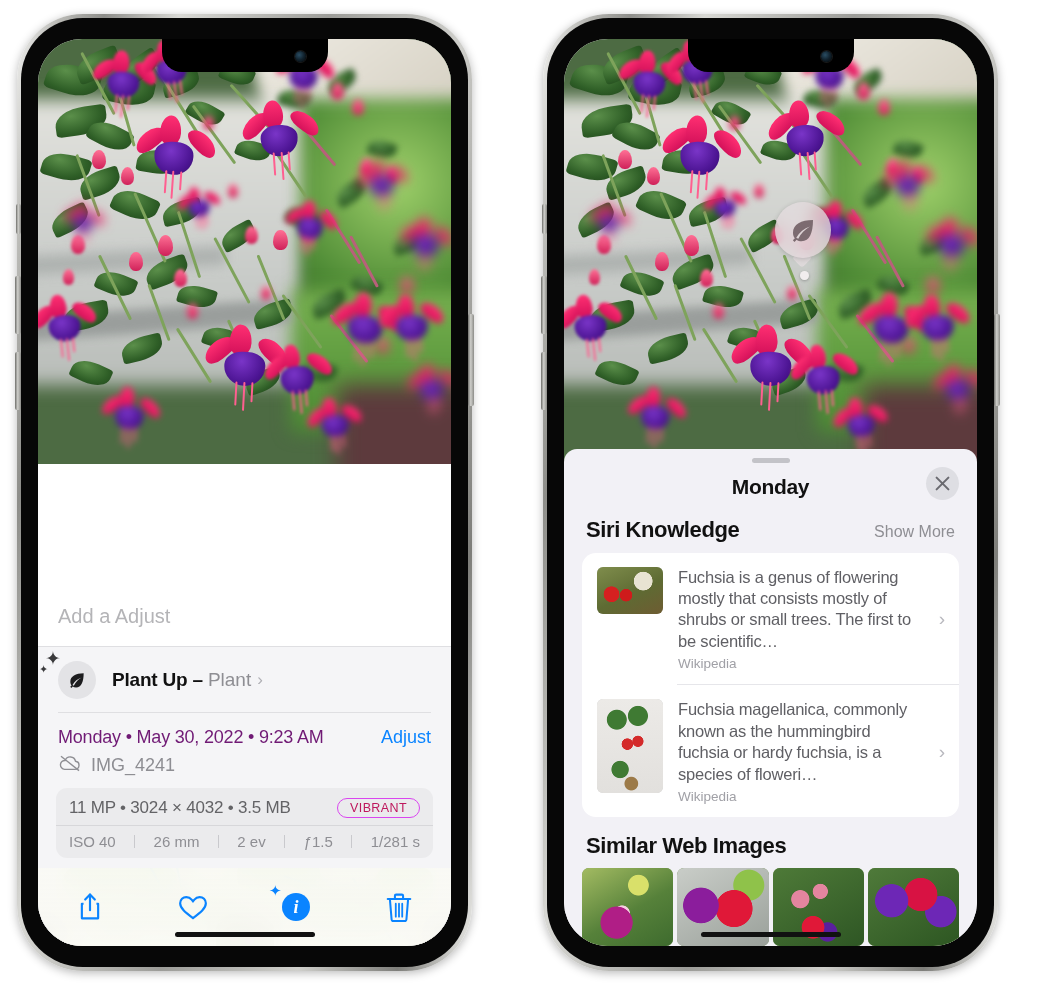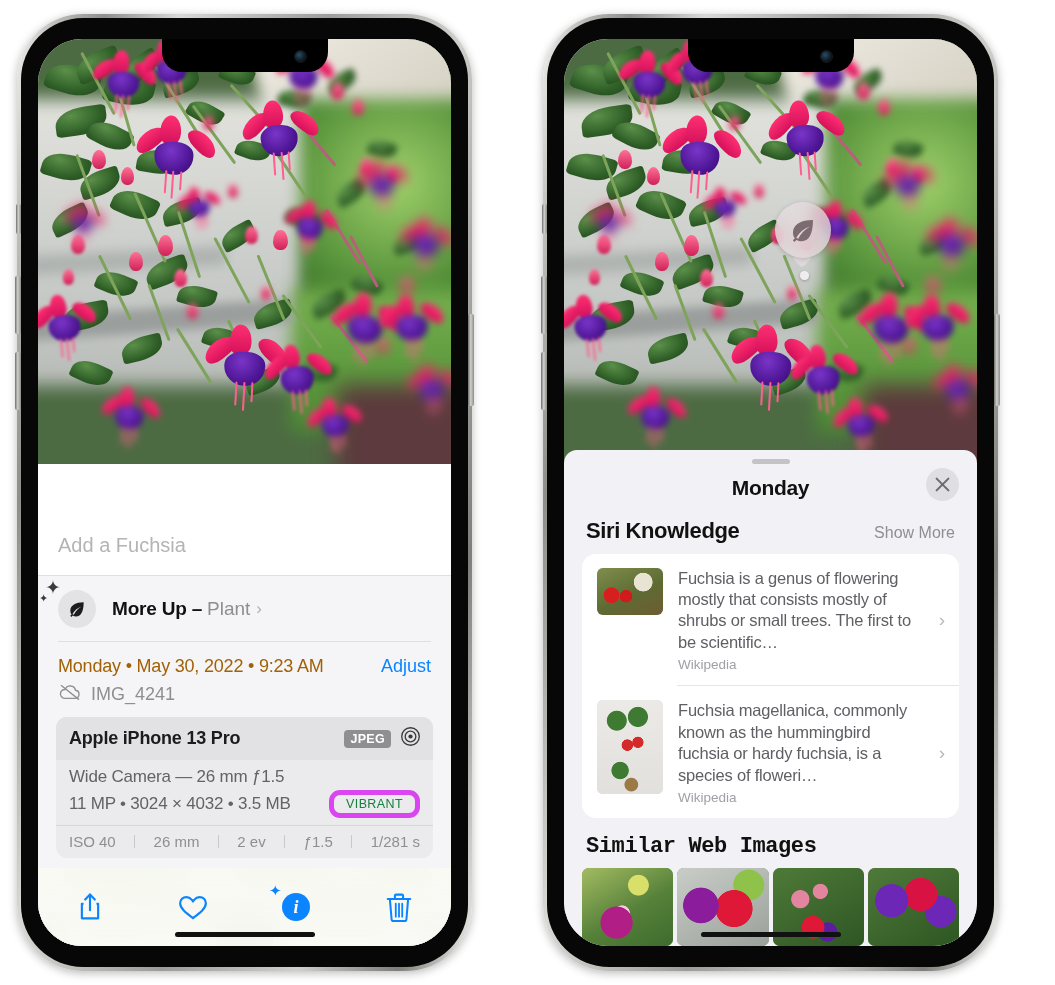--- a/index.html
+++ b/index.html
@@ -86,35 +86,35 @@
   .leaf-chip{position:relative;width:38px;height:38px;border-radius:50%;background:#e3e3e6;
     display:flex;align-items:center;justify-content:center;flex:none;margin-right:16px;}
   .spark{position:absolute;color:#3a3a3c;}
   .spark.s1{left:-13px;top:-14px;font-size:19px;}
   .spark.s2{left:-19px;top:2px;font-size:11px;}
   .lookup-label{font-size:19px;font-weight:700;color:#111;letter-spacing:-.2px;}
   .lookup-kind{font-size:19px;color:#8e8e93;margin-left:5px;}
   .chev{color:#b0b0b5;font-size:17px;margin-left:6px;}
 
   .meta-row{padding:14px 20px 2px 20px;display:flex;align-items:flex-start;justify-content:space-between;}
-  .meta-date{font-size:18px;color:#a16207;letter-spacing:-.2px;}
+  .meta-date{font-size:18px;color:#701a75;letter-spacing:-.2px;}
   .adjust{font-size:18px;color:#0a84ff;}
   .file-row{display:flex;align-items:center;padding:4px 20px 12px 20px;gap:9px;}
   .file-name{font-size:18px;color:#8e8e93;}
 
   
   .cam-card{margin:0 18px 10px 18px;border-radius:11px;overflow:hidden;background:#ebebed;}
   .cam-head{display:flex;align-items:center;justify-content:space-between;padding:9px 12px 9px 13px;background:#e2e2e5;}
   .cam-model{font-size:18px;font-weight:600;color:#1c1c1e;letter-spacing:-.2px;}
   .cam-head-right{display:flex;align-items:center;gap:9px;}
   .jpeg-badge{background:#8e8e93;color:#fff;font-size:12.5px;font-weight:600;border-radius:4px;padding:2px 6px;letter-spacing:.3px;}
   .cam-body{padding:7px 13px 7px 13px;}
   .cam-line{font-size:17px;color:#636366;letter-spacing:-.2px;}
   .cam-line2{display:flex;align-items:center;justify-content:space-between;margin-top:3px;}
-  .vibrant{border:5px solid #d946ef;border-radius:11px;padding:2px 12px;font-size:12.5px;color:#15803d;letter-spacing:.4px;}
+  .vibrant{border:1px solid #d946ef;border-radius:11px;padding:2px 12px;font-size:12.5px;color:#be185d;letter-spacing:.4px;}
   .exif{display:flex;align-items:center;justify-content:space-between;padding:7px 13px 8px 13px;border-top:1px solid #d7d7da;}
   .exif span{font-size:15px;color:#8e8e93;}
   .exif i{width:1px;height:13px;background:#c9c9cd;display:inline-block;}
 
   
   .map{margin:0 18px;height:78px;border-radius:11px 11px 0 0;overflow:hidden;position:relative;
        background:#f0eee6;}
   .mpatch{position:absolute;background:#cfe5bd;border-radius:40%;}
   .mroad{position:absolute;background:#8ec9e8;height:2px;border-radius:2px;}
   .mpin{position:absolute;left:50%;top:52px;transform:translateX(-50%);width:58px;height:34px;
@@ -534,36 +534,36 @@
      <div class="stam" style="left:9.600000000000001px;top:26.400000000000002px;height:14.4px;"></div>
      <div class="stam" style="left:14.4px;top:26.400000000000002px;height:17.6px;"></div>
      <div class="stam" style="left:19.200000000000003px;top:26.400000000000002px;height:12px;"></div>
   </div>
         </div>
     </div>
 
     <div class="sheet">
 
       <div class="caption-row">
-        <span class="caption-ph">Add a Fuchsia</span>
+        <span class="caption-ph">Add a Adjust</span>
       </div>
 
       <div class="grayband">
         <div class="divider" style="margin:0;"></div>
 
         <div class="lookup-row">
           <span class="leaf-chip">
             <span class="spark s1">✦</span>
             <span class="spark s2">✦</span>
             <svg width="20" height="20" viewBox="0 0 24 24" aria-hidden="true">
               <path d="M20 4c-9.5 0-16 3.6-16 10.2 0 1.9.6 3.4 1.5 4.4l-1.6 1.6 1.3 1.3 1.7-1.7c1 .8 2.4 1.2 4 1.2C17.2 21 20 14.2 20 4z" fill="#1c1c1e"></path>
               <path d="M6.6 18.1C9 13.6 13 10.6 17.6 9.1c-4.2 2.4-7.3 5.5-9.4 9.8z" fill="#e3e3e6"></path>
             </svg>
           </span>
-          <span class="lookup-label">More Up –</span>
+          <span class="lookup-label">Plant Up –</span>
           <span class="lookup-kind">Plant</span>
           <span class="chev">›</span>
         </div>
 
         <div class="divider"></div>
 
         <div class="meta-row">
           <span class="meta-date">Monday • May 30, 2022 • 9:23 AM</span>
           <span class="adjust">Adjust</span>
         </div>
@@ -572,35 +572,21 @@
           <span>
             <svg width="24" height="18" viewBox="0 0 26 20">
               <path d="M7 17h11.5a4.5 4.5 0 0 0 .6-8.96A6 6 0 0 0 7.6 7.2 4.9 4.9 0 0 0 7 17z" fill="none" stroke="#8e8e93" stroke-width="1.5"></path>
               <line x1="3" y1="2.5" x2="23" y2="18.5" stroke="#8e8e93" stroke-width="1.5"></line>
             </svg>
           </span>
           <span class="file-name">IMG_4241</span>
         </div>
 
         <div class="cam-card">
-          <div class="cam-head">
-            <span class="cam-model">Apple iPhone 13 Pro</span>
-            <span class="cam-head-right">
-              <span class="jpeg-badge">JPEG</span>
-              <span>
-                <svg width="21" height="21" viewBox="0 0 22 22">
-                  <circle cx="11" cy="11" r="9.2" fill="none" stroke="#3a3a3c" stroke-width="1.4"></circle>
-                  <circle cx="11" cy="11" r="5.6" fill="none" stroke="#3a3a3c" stroke-width="1.4"></circle>
-                  <circle cx="11" cy="11" r="2.2" fill="#3a3a3c"></circle>
-                </svg>
-              </span>
-            </span>
-          </div>
           <div class="cam-body">
-            <div class="cam-line">Wide Camera — 26 mm ƒ1.5</div>
             <div class="cam-line2">
               <span class="cam-line">11 MP • 3024 × 4032 • 3.5 MB</span>
               <span class="vibrant">VIBRANT</span>
             </div>
           </div>
           <div class="exif">
             <span>ISO 40</span>
             <i></i>
             <span>26 mm</span>
             <i></i>
@@ -1095,21 +1081,21 @@
               linear-gradient(180deg,#eceae7,#e2e0dd);"></span>
           </span>
           <span class="ktext">
             <div class="kdesc">Fuchsia magellanica, commonly known as the hummingbird fuchsia or hardy fuchsia, is a species of floweri…</div>
             <div class="ksrc">Wikipedia</div>
           </span>
           <span class="kchev">›</span>
         </div>
       </div>
 
-      <div class="sec-head" style="padding-top:16px;padding-bottom:0;font-family:Liberation Mono, monospace;">
+      <div class="sec-head" style="padding-top:16px;padding-bottom:0;">
         <span class="sec-title">Similar Web Images</span>
       </div>
 
       <div class="simg-strip">
         <span class="simg">
           <span style="position:absolute;inset:0;background:
             radial-gradient(circle at 38% 70%,#b01e86 20%,transparent 21%),
             radial-gradient(circle at 44% 58%,#f6cfe0 11%,transparent 12%),
             radial-gradient(circle at 62% 22%,#d9e06a 12%,transparent 13%),
             linear-gradient(150deg,#a3bb62,#56813a 55%,#3e6b2e);"></span>

